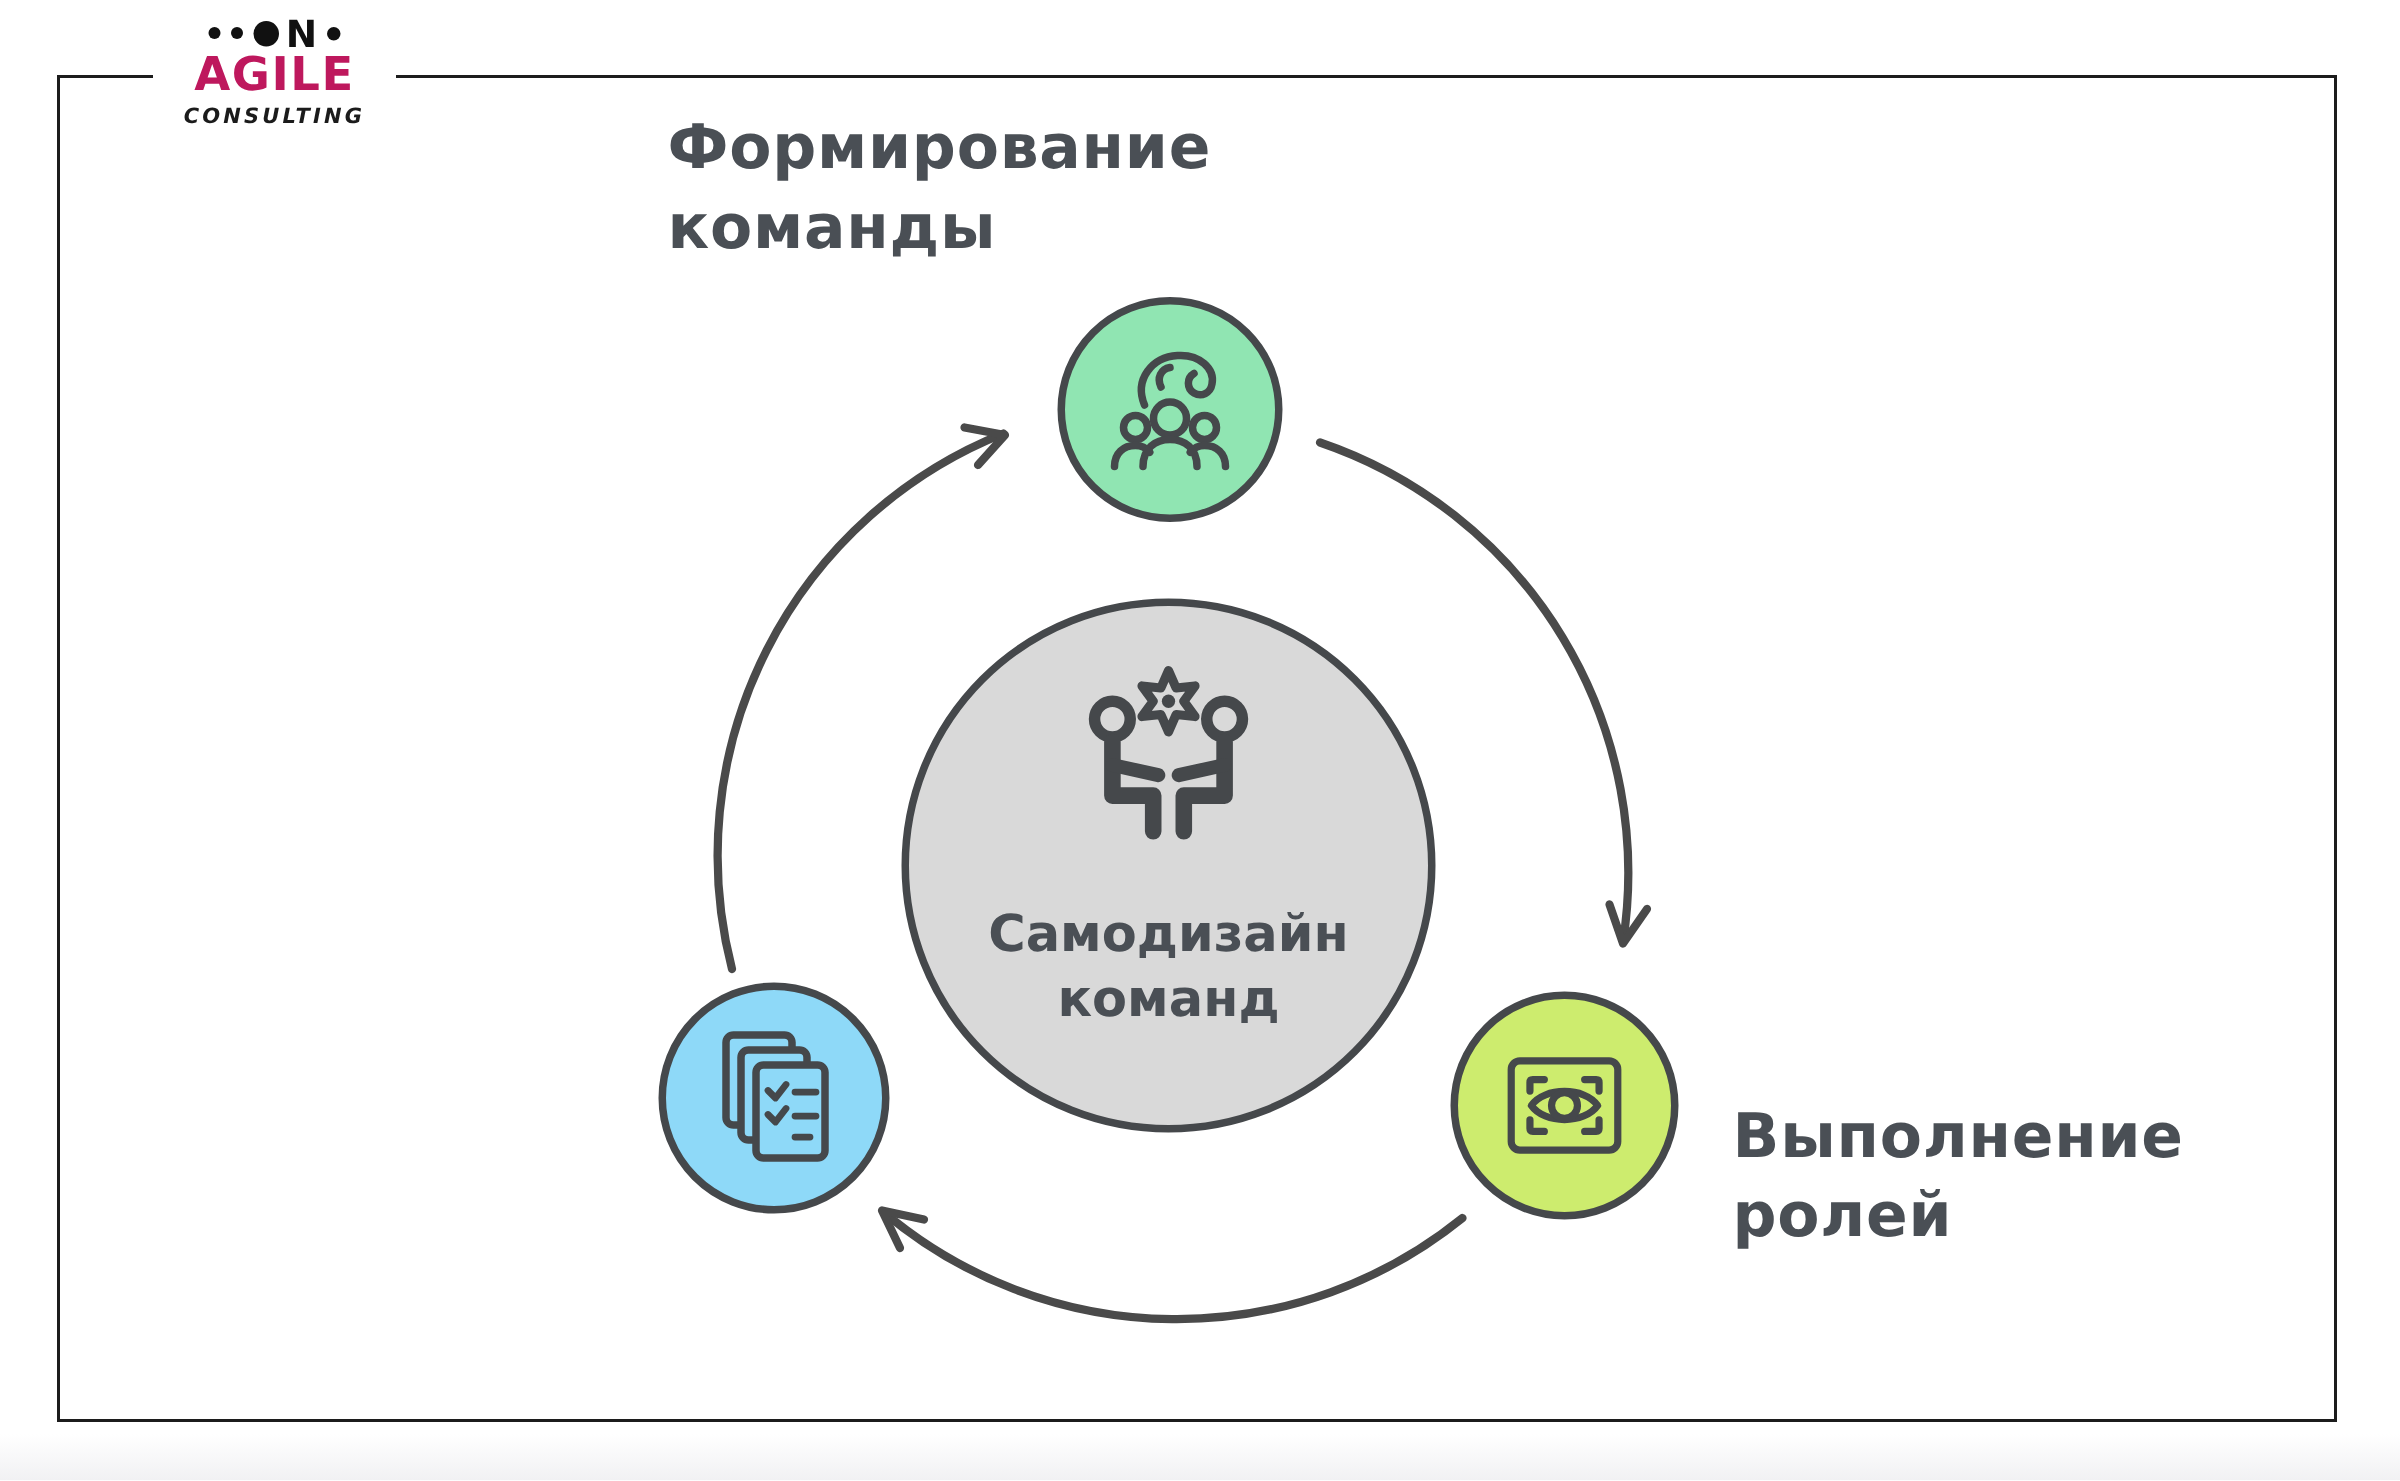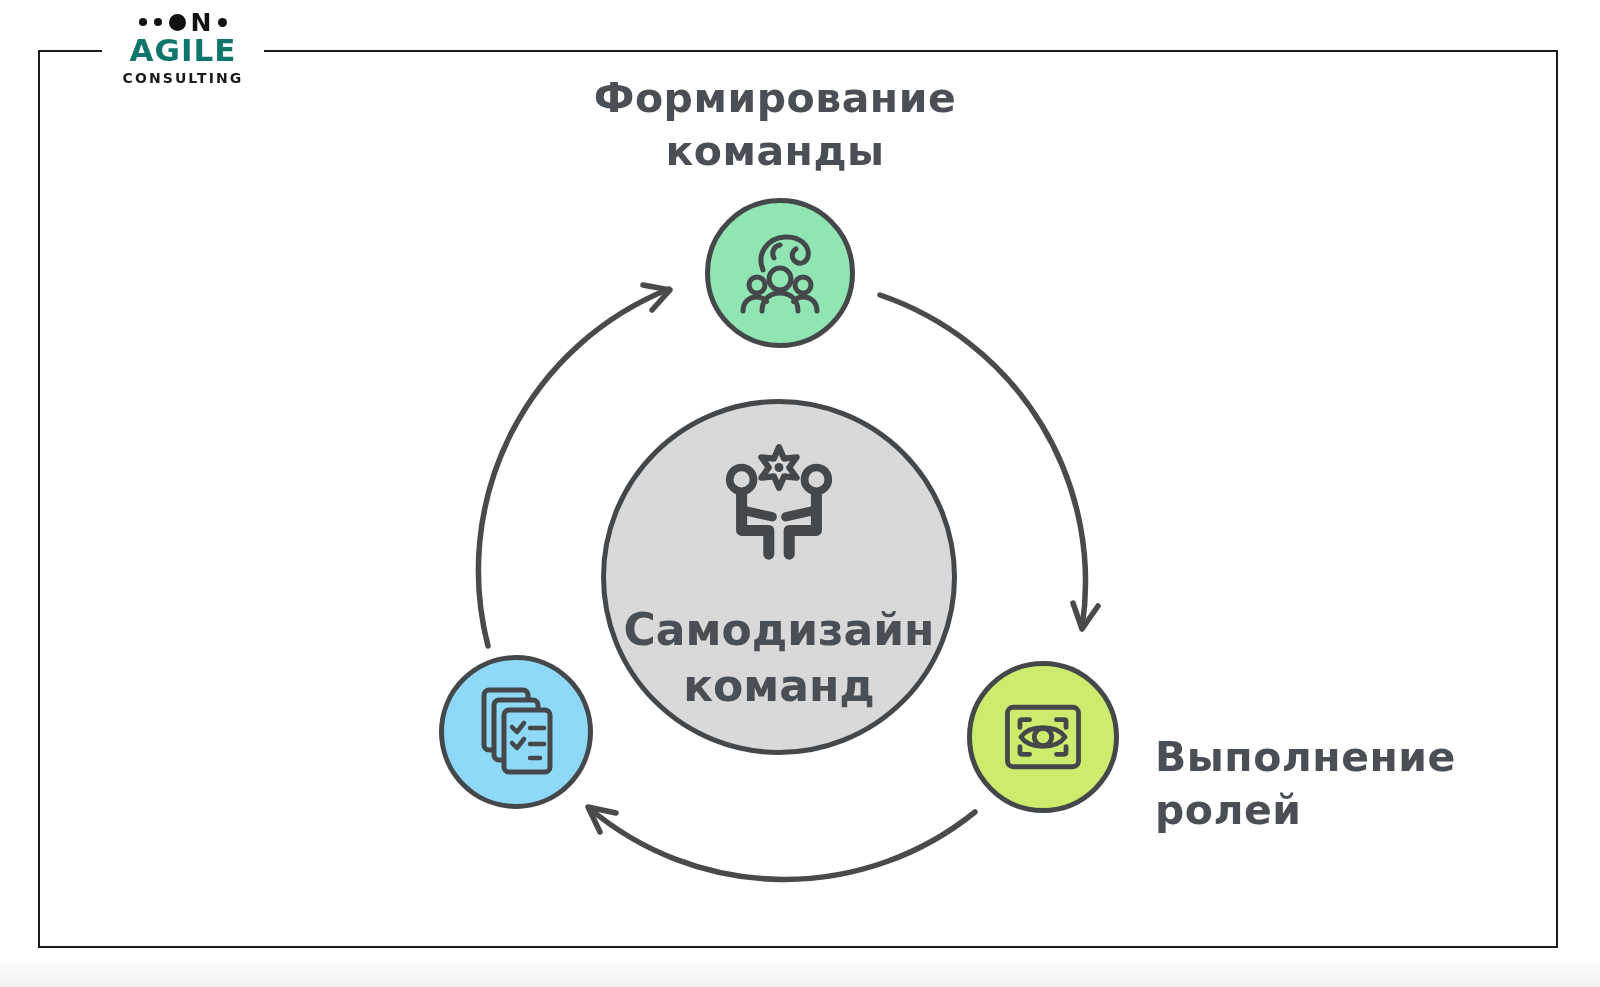--- a/index.html
+++ b/index.html
@@ -20,46 +20,46 @@
   .logo{
     position:absolute;left:102px;top:6px;width:162px;
     background:#ffffff;text-align:center;padding:4px 0 2px 0;z-index:5;
   }
   .logo-dots{display:flex;align-items:center;justify-content:center;gap:7px;height:24px;}
   .dot{border-radius:50%;background:#111;display:inline-block;}
   .dot.s{width:8px;height:8px;}
   .dot.b{width:17px;height:17px;}
   .dot.m{width:9px;height:9px;}
   .logo-n{font-size:25px;font-weight:700;color:#111;line-height:1;margin-left:-2px;}
-  .logo-agile{font-size:31px;font-weight:700;color:#0f766e;line-height:1.05;letter-spacing:1px;}
-  .logo-consulting{font-size:14px;font-weight:600;color:#1b1b1b;letter-spacing:2.1px;margin-top:3px;}
+  .logo-agile{font-size:31px;font-weight:700;color:#be185d;line-height:1.05;letter-spacing:1px;}
+  .logo-consulting{font-size:14px;font-weight:600;color:#1b1b1b;letter-spacing:2.1px;margin-top:3px;font-style:italic;}
   
   .label{
     position:absolute;color:var(--text,#4a4f55);font-weight:700;
     font-size:41px;line-height:1.3;white-space:pre-line;letter-spacing:.5px;
   }
-  .label.title{left:445px;top:72px;width:660px;text-align:center;}
+  .label.title{left:445px;top:72px;width:660px;}
   .label.left{left:60px;top:731px;width:350px;text-align:right;}
   .label.right{left:1155px;top:731px;width:420px;text-align:left;}
   
   .circle{
     position:absolute;border-radius:50%;box-sizing:border-box;
     border:5px solid var(--stroke,#45484b);
     display:flex;align-items:center;justify-content:center;
   }
   .circle.formation{left:705px;top:198px;width:150px;height:150px;background:var(--formation,#90e5b2);}
   .circle.tasks{left:439px;top:655px;width:154px;height:154px;background:var(--tasks,#8ed9f8);}
   .circle.roles{left:967px;top:661px;width:152px;height:152px;background:var(--roles,#cdec6e);}
   .circle.center{
     left:601px;top:399px;width:356px;height:356px;background:var(--center_fill,#d9d9d9);
   }
   .center-icon{position:absolute;left:50%;top:38px;transform:translateX(-50%);}
   .center-label{
     position:absolute;left:0;right:0;top:198px;text-align:center;
-    color:var(--text,#4a4f55);font-weight:700;font-size:44px;line-height:1.27;white-space:pre-line;
+    color:var(--text,#4a4f55);font-weight:700;font-size:34px;line-height:1.27;white-space:pre-line;
   }
   
   svg.icon *{stroke:var(--stroke,#45484b);fill:none;stroke-linecap:round;stroke-linejoin:round;}
   svg.icon .fill-stroke{fill:var(--stroke,#45484b);stroke:none;}
   svg.icon .sheet{fill:var(--tasks,#8ed9f8);}
   .arrows{position:absolute;left:0;top:0;}
   .arrows path{stroke:#4a4a4a;stroke-width:5.5;fill:none;stroke-linecap:round;stroke-linejoin:round;}
 </style>
 </head>
 <body>

